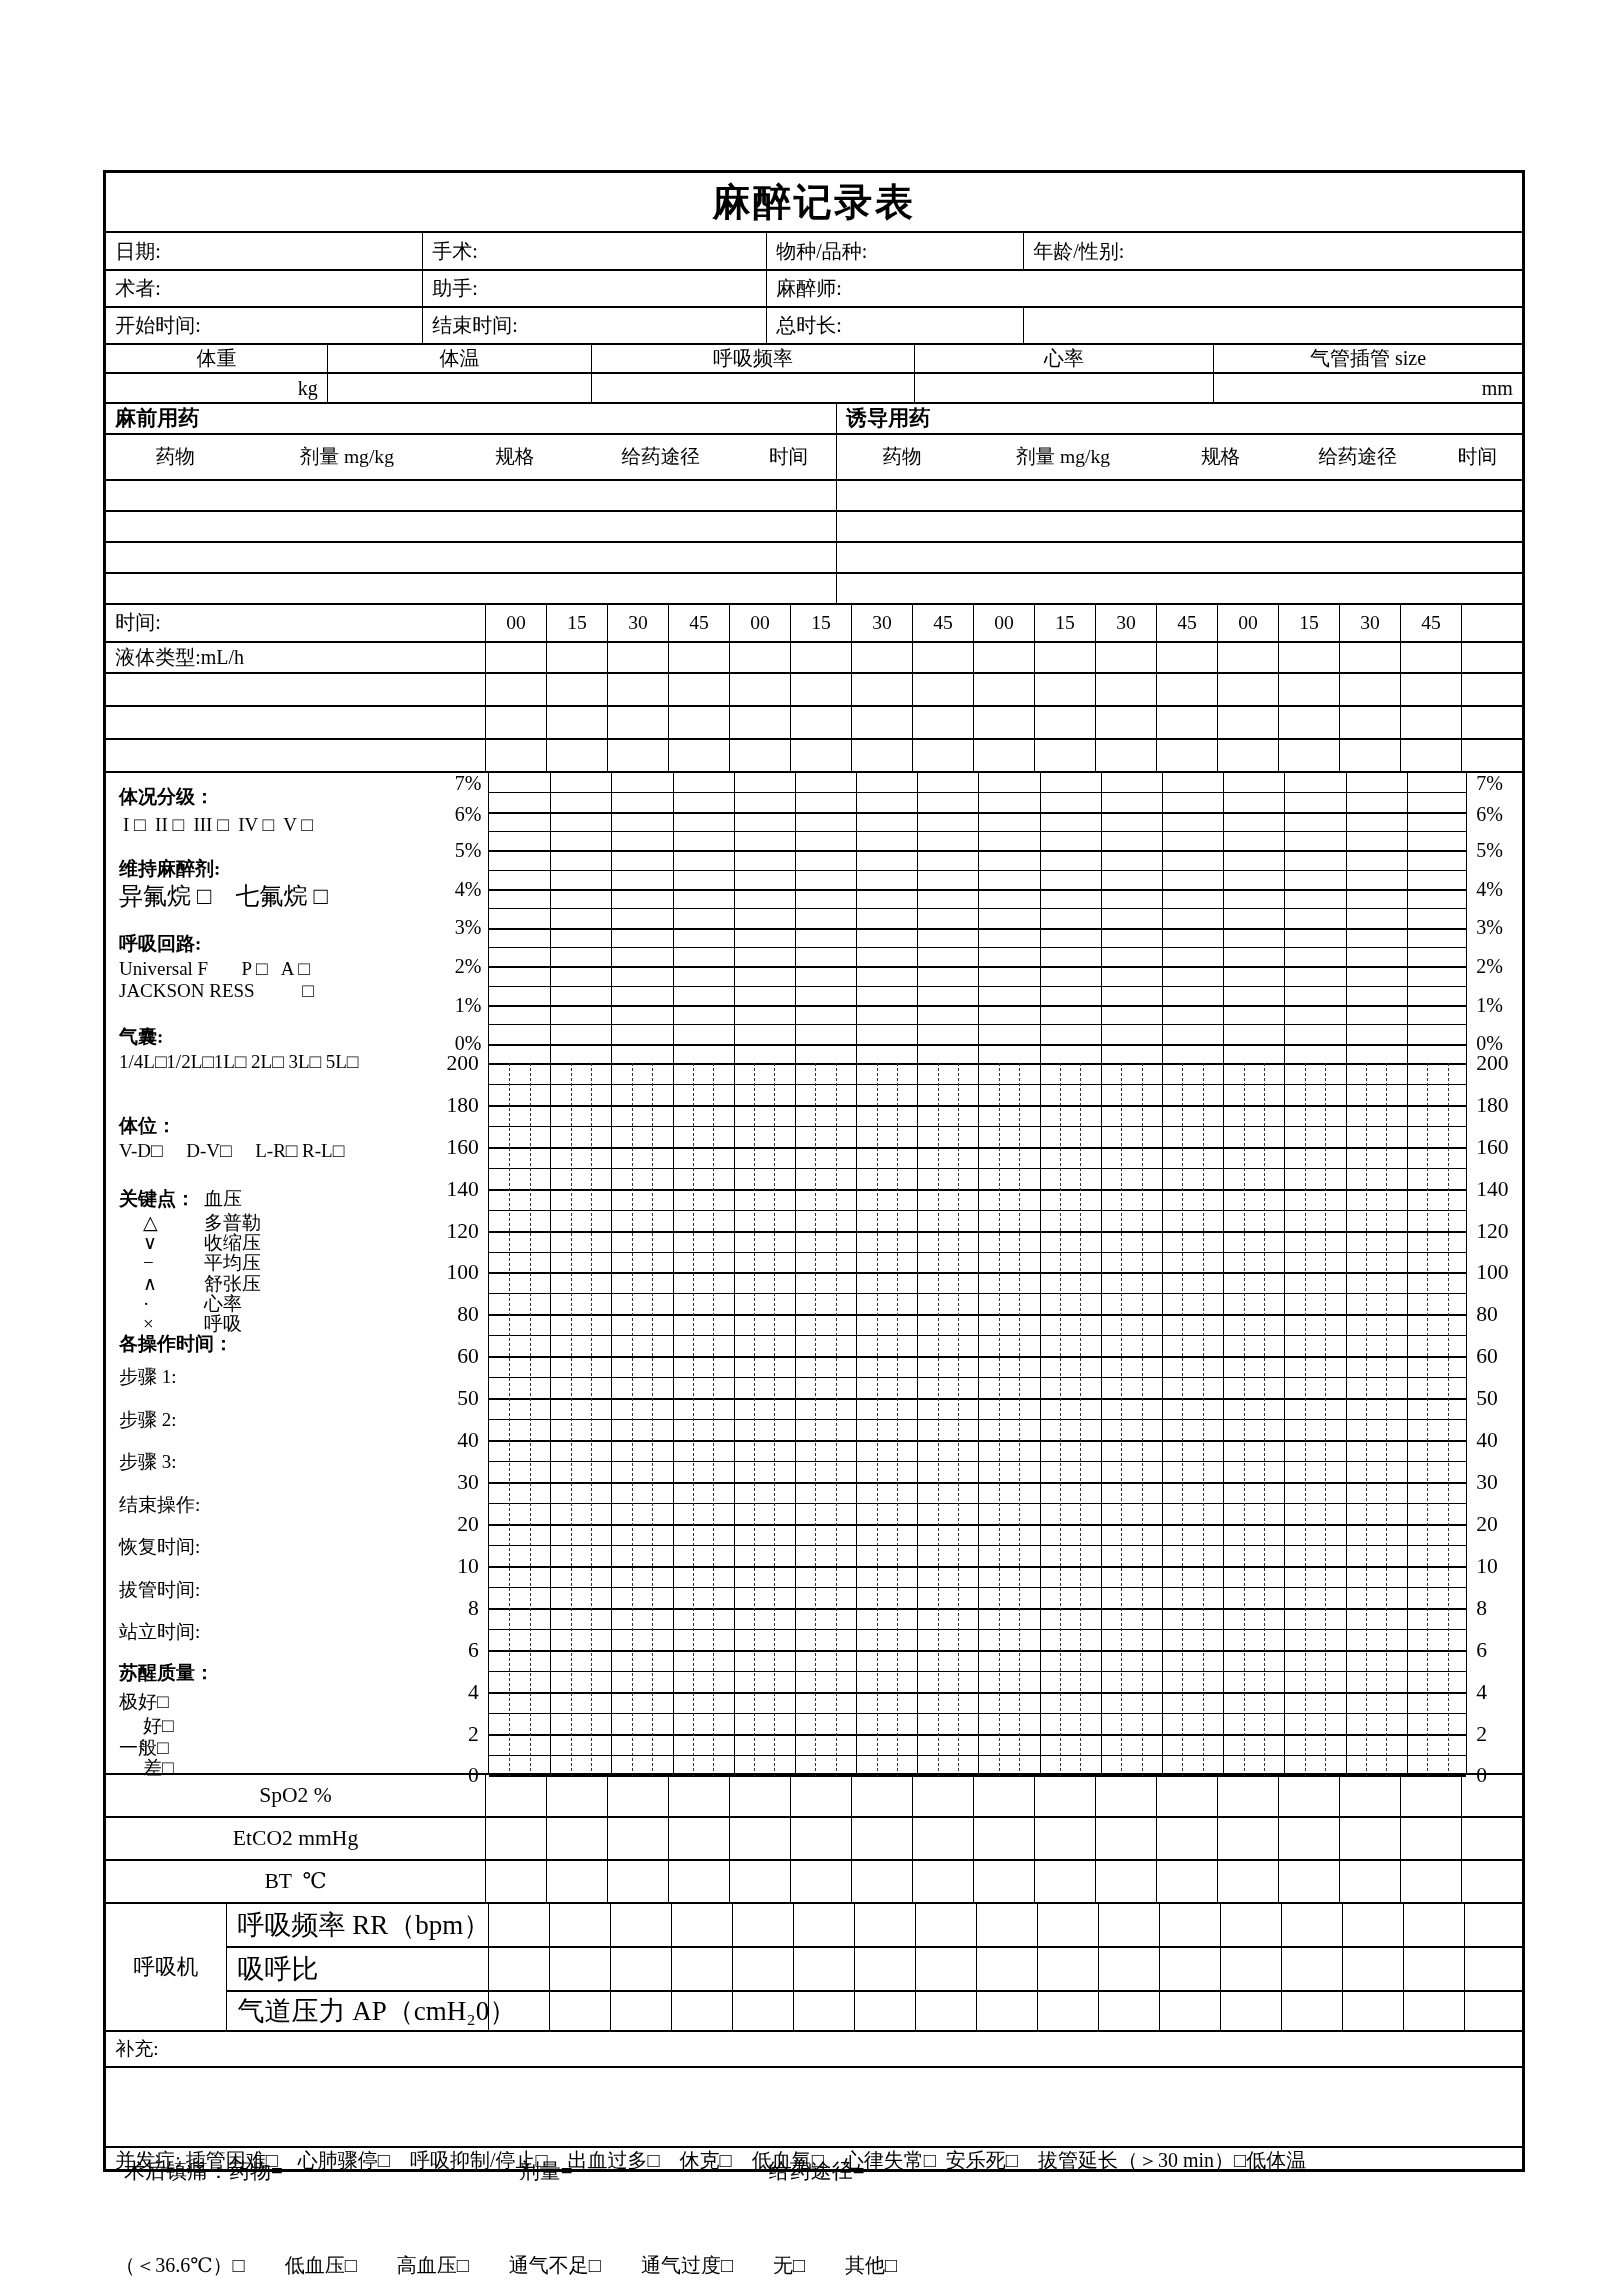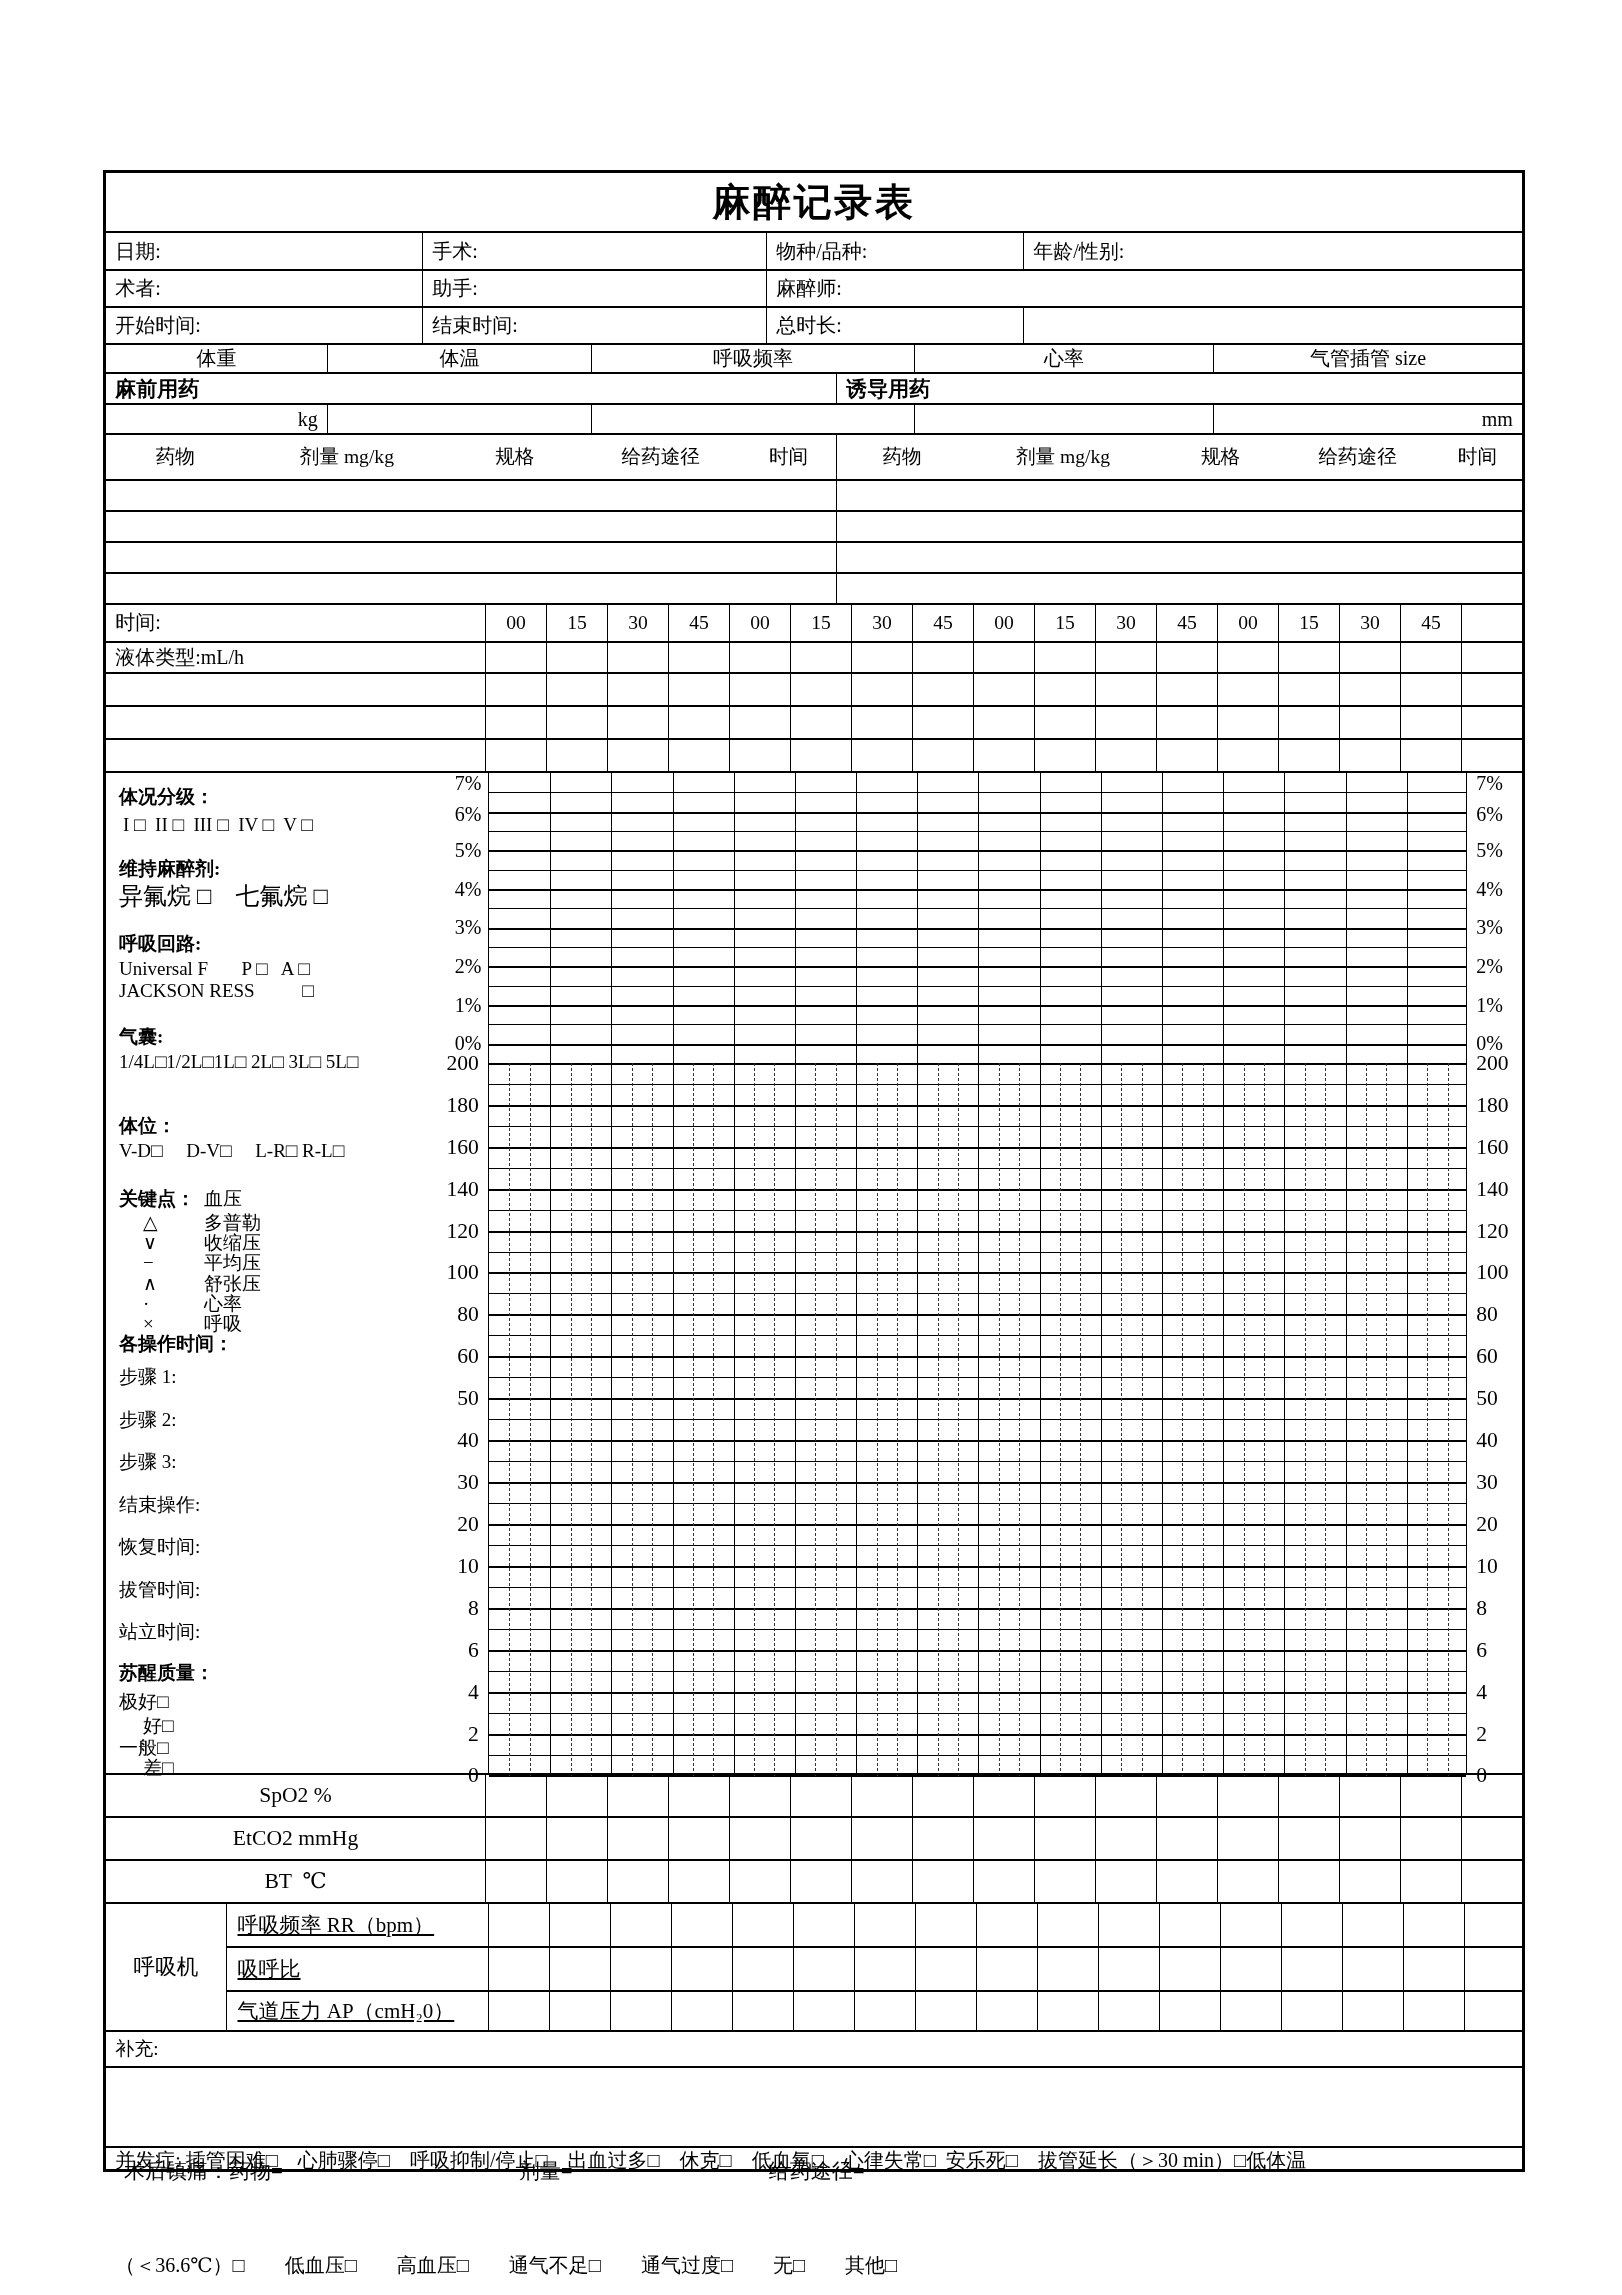--- a/index.html
+++ b/index.html
@@ -45,22 +45,22 @@
   .dash{position:absolute;box-sizing:border-box;border-left:1.3px dashed #333;}
   .rs{position:absolute;left:1361px;top:0;width:61px;height:100%;}
   .rs .pscale{left:9.2px;}
   .rs .vscale{left:9.2px;}
   
   .vent{display:flex;}
   .machine{width:120px;flex:none;display:flex;align-items:center;justify-content:center;
            font-size:21.6px;box-sizing:border-box;}
   .vlabels{width:262px;flex:none;display:flex;flex-direction:column;box-sizing:border-box;
            border-left:1.3px solid #000;}
-  .vlabel{flex:none;display:flex;align-items:center;padding-left:10.5px;font-size:21px;
-          box-sizing:border-box;border-top:2px solid #000;white-space:pre;text-decoration:underline;}
+  .vlabel{flex:none;display:flex;align-items:center;padding-left:10.5px;font-size:27px;
+          box-sizing:border-box;border-top:2px solid #000;white-space:pre;}
   .vlabel.vfirst{border-top:none;}
   .vgrids{flex:1;display:flex;flex-direction:column;}
   .vrow{flex:none;display:flex;box-sizing:border-box;border-top:2px solid #000;}
   .vrow.vfirst{border-top:none;}
   .comp{display:block;padding:5.2px 0 0 9.2px;font-size:20px;line-height:35px;white-space:pre;}
   .postop span{white-space:pre;}
 </style>
 </head>
 <body>
 
@@ -89,31 +89,31 @@
       <div class="cell" style="flex:1"></div>
     </div>
 
     <div class="row" style="height:29.4px">
       <div class="cell cfirst center" style="width:221px">体重</div>
       <div class="cell center" style="width:264px">体温</div>
       <div class="cell center" style="width:323px">呼吸频率</div>
       <div class="cell center" style="width:299px">心率</div>
       <div class="cell center" style="flex:1">气管插管 size</div>
     </div>
-    <div class="row thick" style="height:31px">
-      <div class="cell cfirst bold" style="width:730px">麻前用药</div>
-      <div class="cell bold" style="flex:1">诱导用药</div>
-    </div>
-
     <div class="row" style="height:29.4px">
       <div class="cell cfirst rt" style="width:221px">kg</div>
       <div class="cell" style="width:264px"></div>
       <div class="cell" style="width:323px"></div>
       <div class="cell" style="width:299px"></div>
       <div class="cell rt" style="flex:1">mm</div>
+    </div>
+
+    <div class="row thick" style="height:31px">
+      <div class="cell cfirst bold" style="width:730px">麻前用药</div>
+      <div class="cell bold" style="flex:1">诱导用药</div>
     </div>
     <div class="row" style="height:46px">
       <div class="medhead cfirst" style="width:730px">
         <span>药物</span>
         <span>剂量 mg/kg</span>
         <span>规格</span>
         <span>给药途径</span>
         <span>时间</span>
       </div>
       <div class="medhead" style="flex:1">

